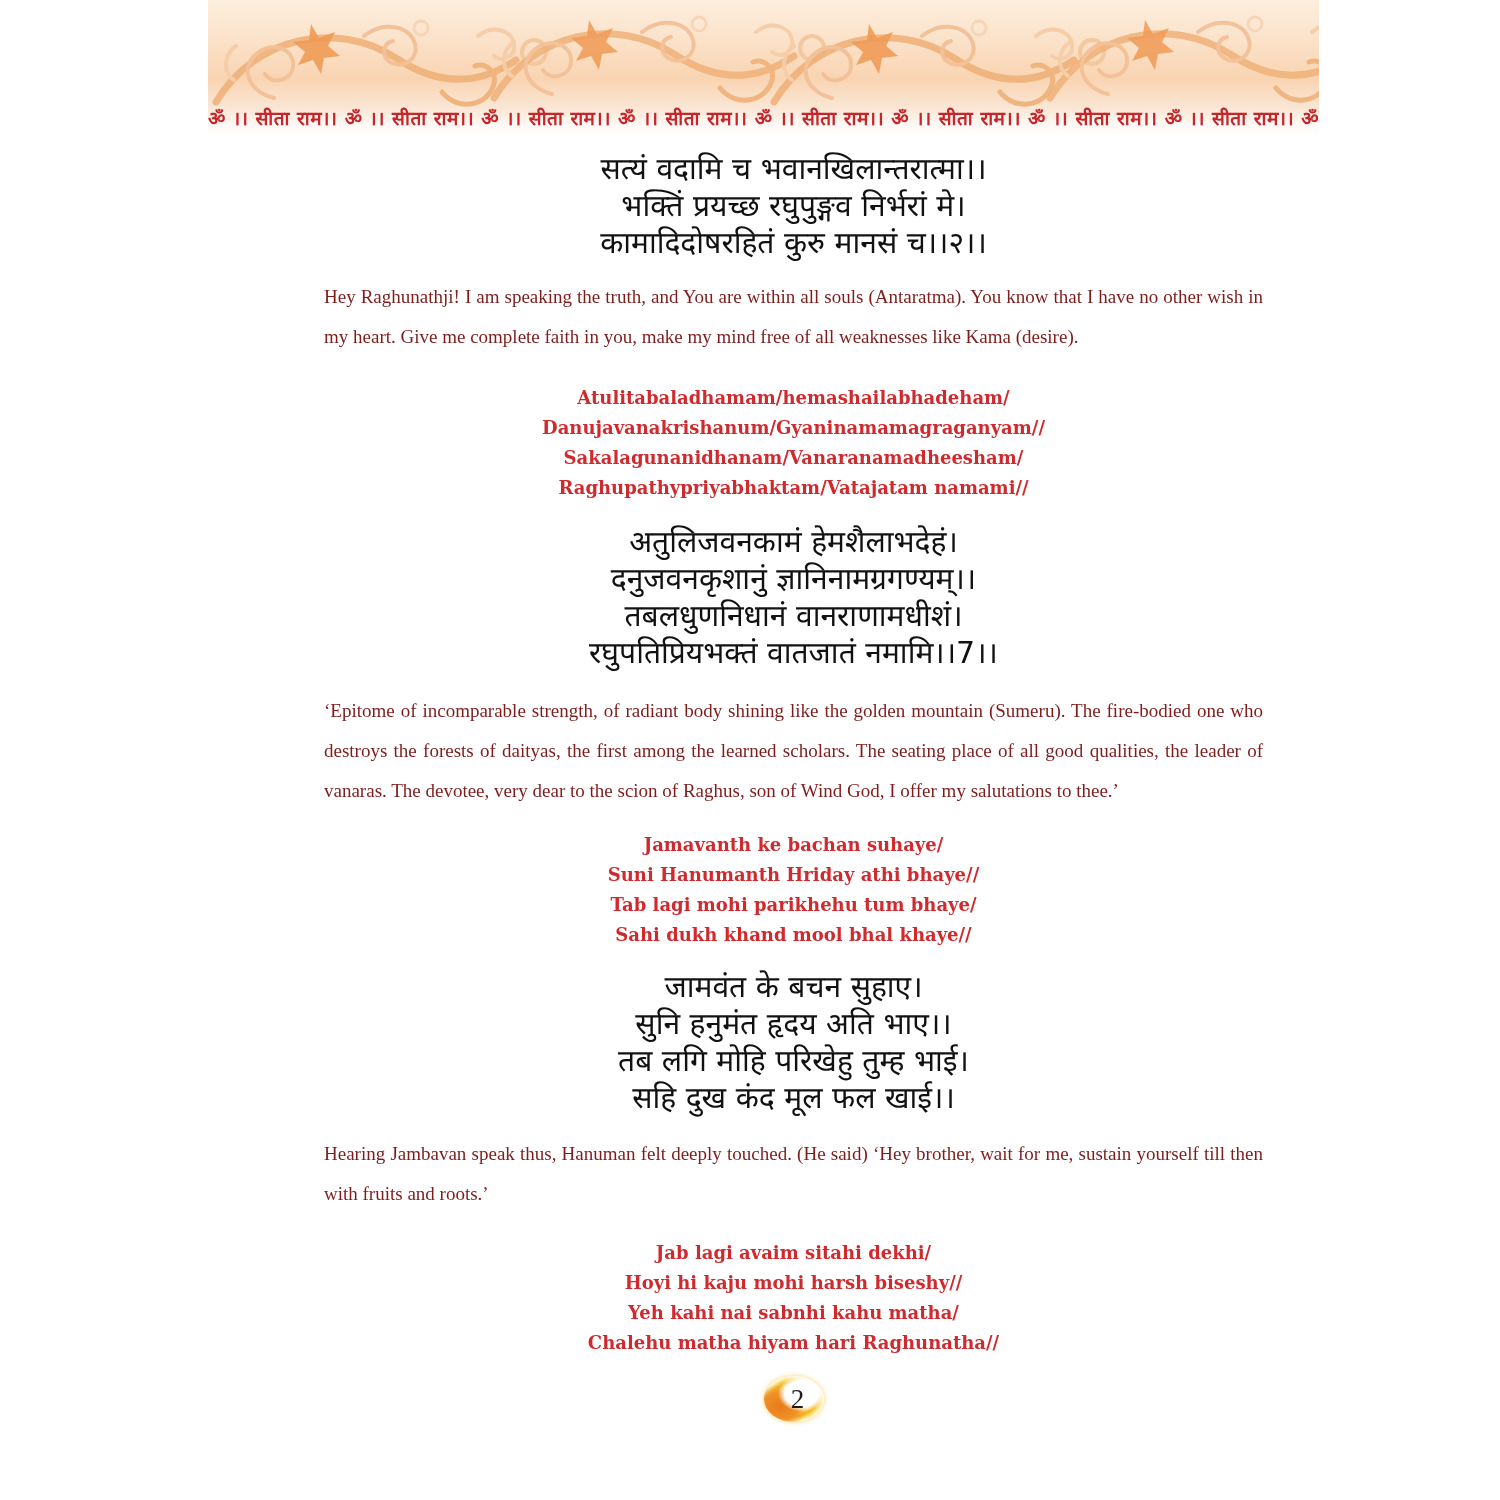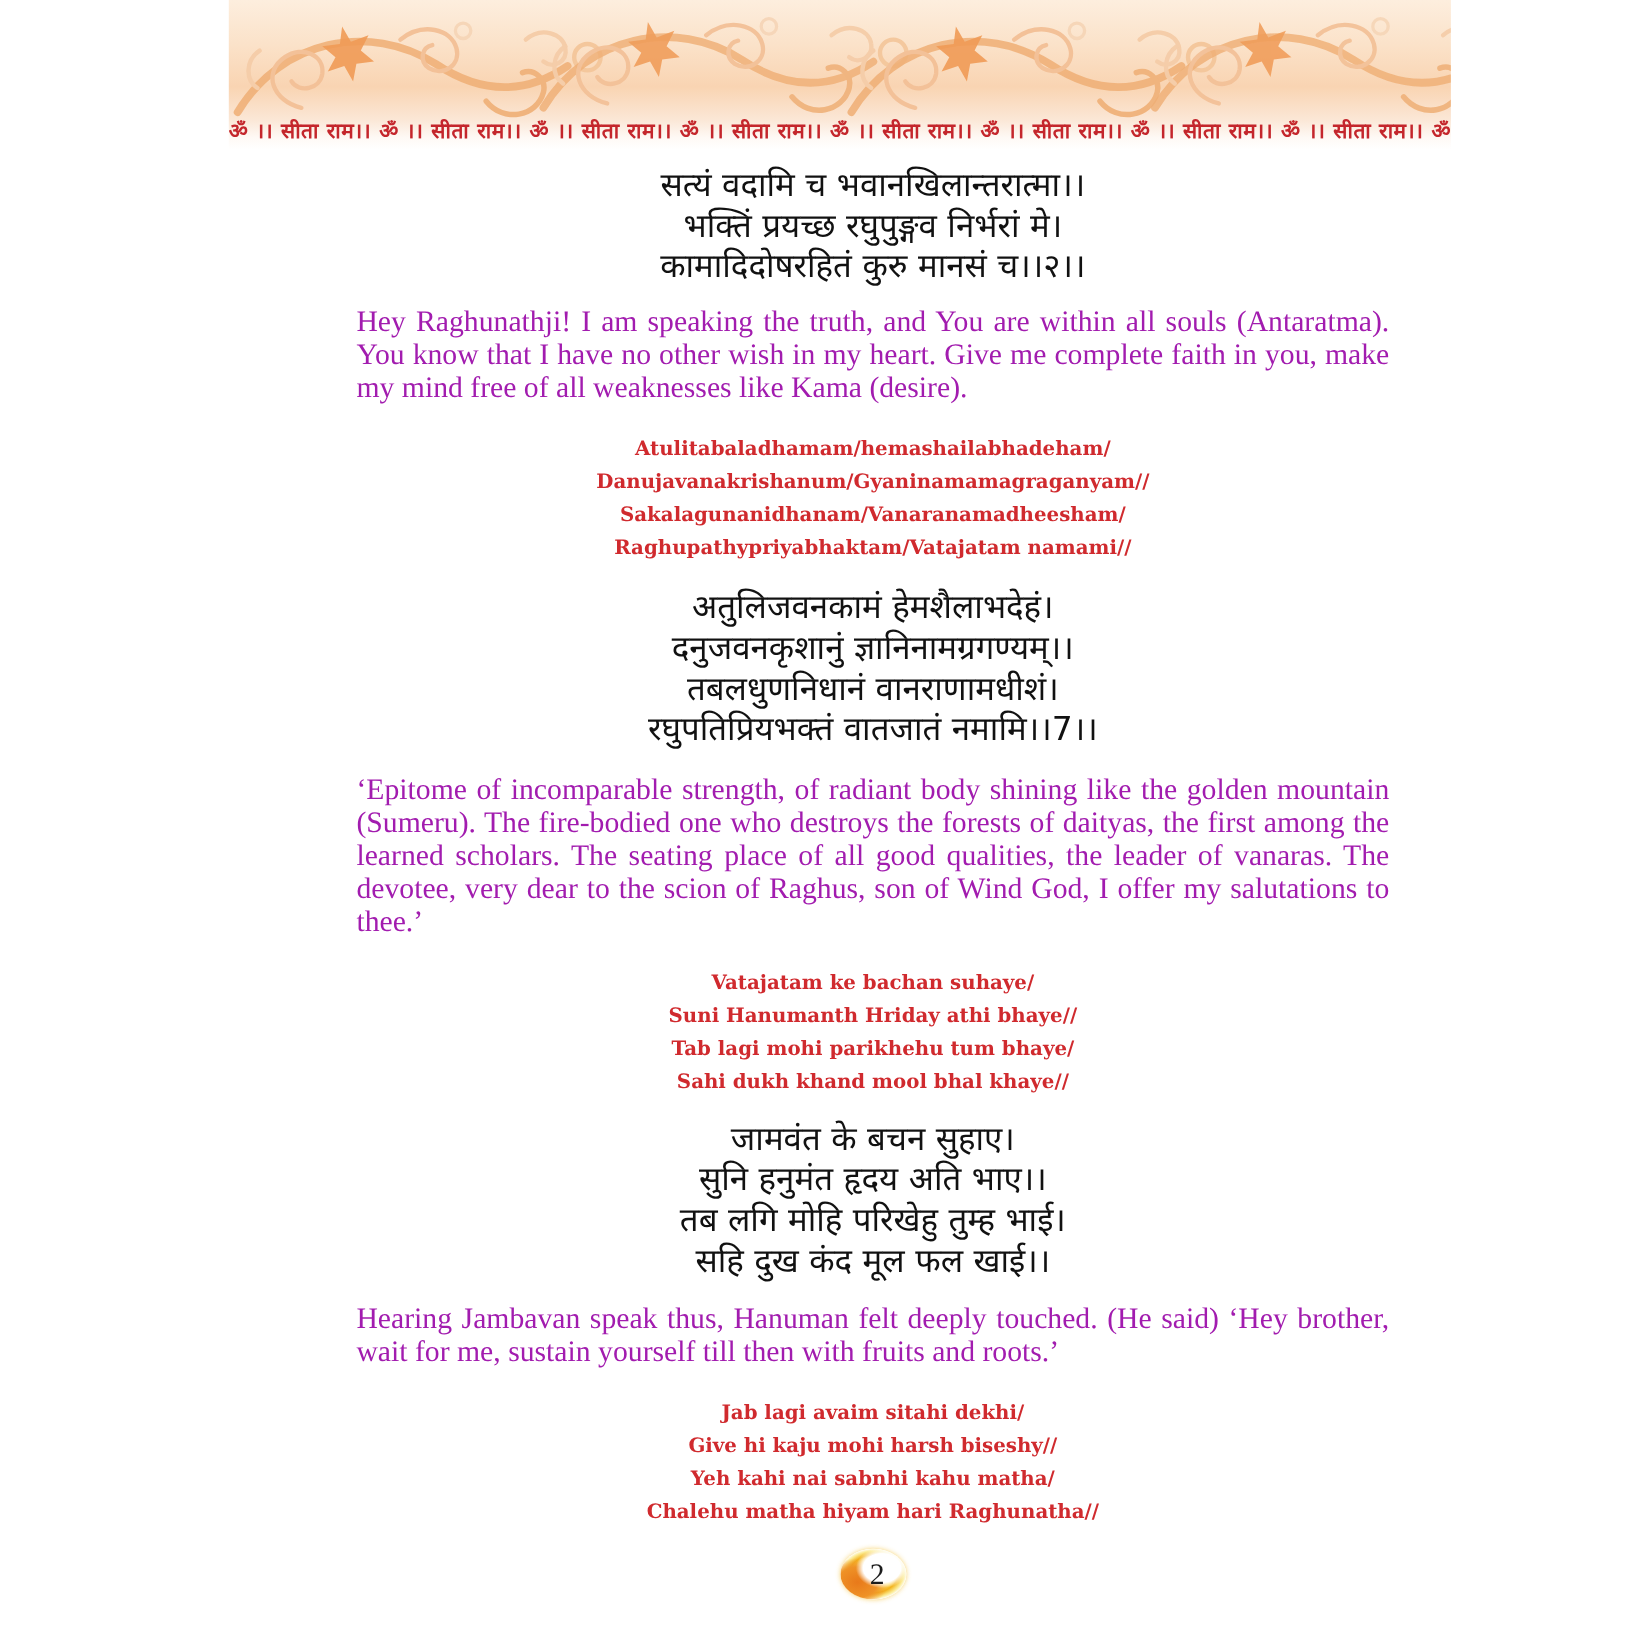--- a/index.html
+++ b/index.html
@@ -65,23 +65,23 @@
     font-size: 30px;
     line-height: 37px;
     color: #111111;
   }
   .verse div { white-space: nowrap; }
   .verse-1 { margin-top: 14px; }
   .verse-2 { margin-top: 20px; }
   .verse-3 { margin-top: 18px; }
   .para {
     text-align: justify;
-    font-size: 27px;
-    line-height: 30px;
-    color: #a21caf;
+    font-size: 19px;
+    line-height: 40px;
+    color: #7f1d1d;
   }
   .para-1 { margin-top: 16px; }
   .para-2 { margin-top: 20px; }
   .para-3 { margin-top: 18px; }
   .translit {
     text-align: center;
     font-family: "DejaVu Serif", "Liberation Serif", serif;
     font-weight: 700;
     font-size: 18px;
     line-height: 30px;
@@ -166,38 +166,38 @@
       <div class="verse verse-2">
         <div>अतुलिजवनकामं हेमशैलाभदेहं।</div>
         <div>दनुजवनकृशानुं ज्ञानिनामग्रगण्यम्।।</div>
         <div>तबलधुणनिधानं वानराणामधीशं।</div>
         <div>रघुपतिप्रियभक्तं वातजातं नमामि।।7।।</div>
       </div>
 
       <p class="para para-2">‘Epitome of incomparable strength, of radiant body shining like the golden mountain (Sumeru). The fire-bodied one who destroys the forests of daityas, the first among the learned scholars. The seating place of all good qualities, the leader of vanaras. The devotee, very dear to the scion of Raghus, son of Wind God, I offer my salutations to thee.’</p>
 
       <div class="translit translit-2">
-        <div>Vatajatam ke bachan suhaye/</div>
+        <div>Jamavanth ke bachan suhaye/</div>
         <div>Suni Hanumanth Hriday athi bhaye//</div>
         <div>Tab lagi mohi parikhehu tum bhaye/</div>
         <div>Sahi dukh khand mool bhal khaye//</div>
       </div>
 
       <div class="verse verse-3">
         <div>जामवंत के बचन सुहाए।</div>
         <div>सुनि हनुमंत हृदय अति भाए।।</div>
         <div>तब लगि मोहि परिखेहु तुम्ह भाई।</div>
         <div>सहि दुख कंद मूल फल खाई।।</div>
       </div>
 
       <p class="para para-3">Hearing Jambavan speak thus, Hanuman felt deeply touched. (He said) ‘Hey brother, wait for me, sustain yourself till then with fruits and roots.’</p>
 
       <div class="translit translit-3">
         <div>Jab lagi avaim sitahi dekhi/</div>
-        <div>Give hi kaju mohi harsh biseshy//</div>
+        <div>Hoyi hi kaju mohi harsh biseshy//</div>
         <div>Yeh kahi nai sabnhi kahu matha/</div>
         <div>Chalehu matha hiyam hari Raghunatha//</div>
       </div>
 
       <div class="badge-row">
         <div class="badge">
           <span>2</span>
         </div>
       </div>
 

